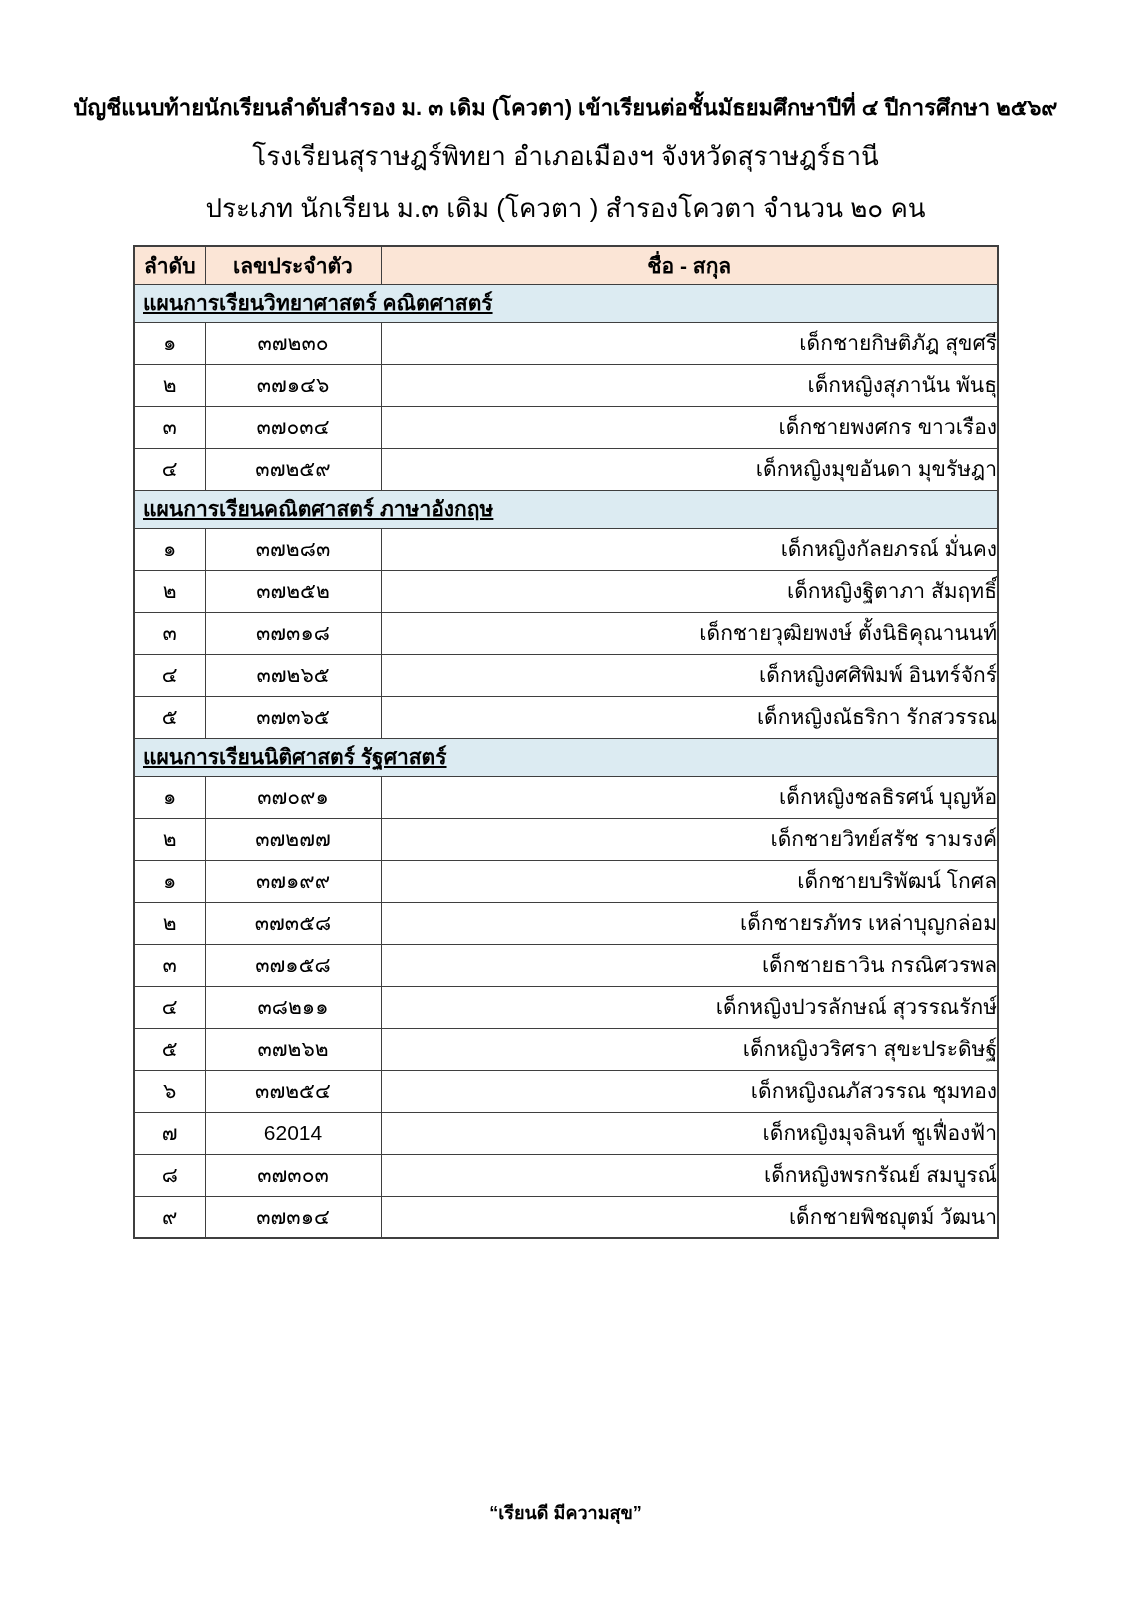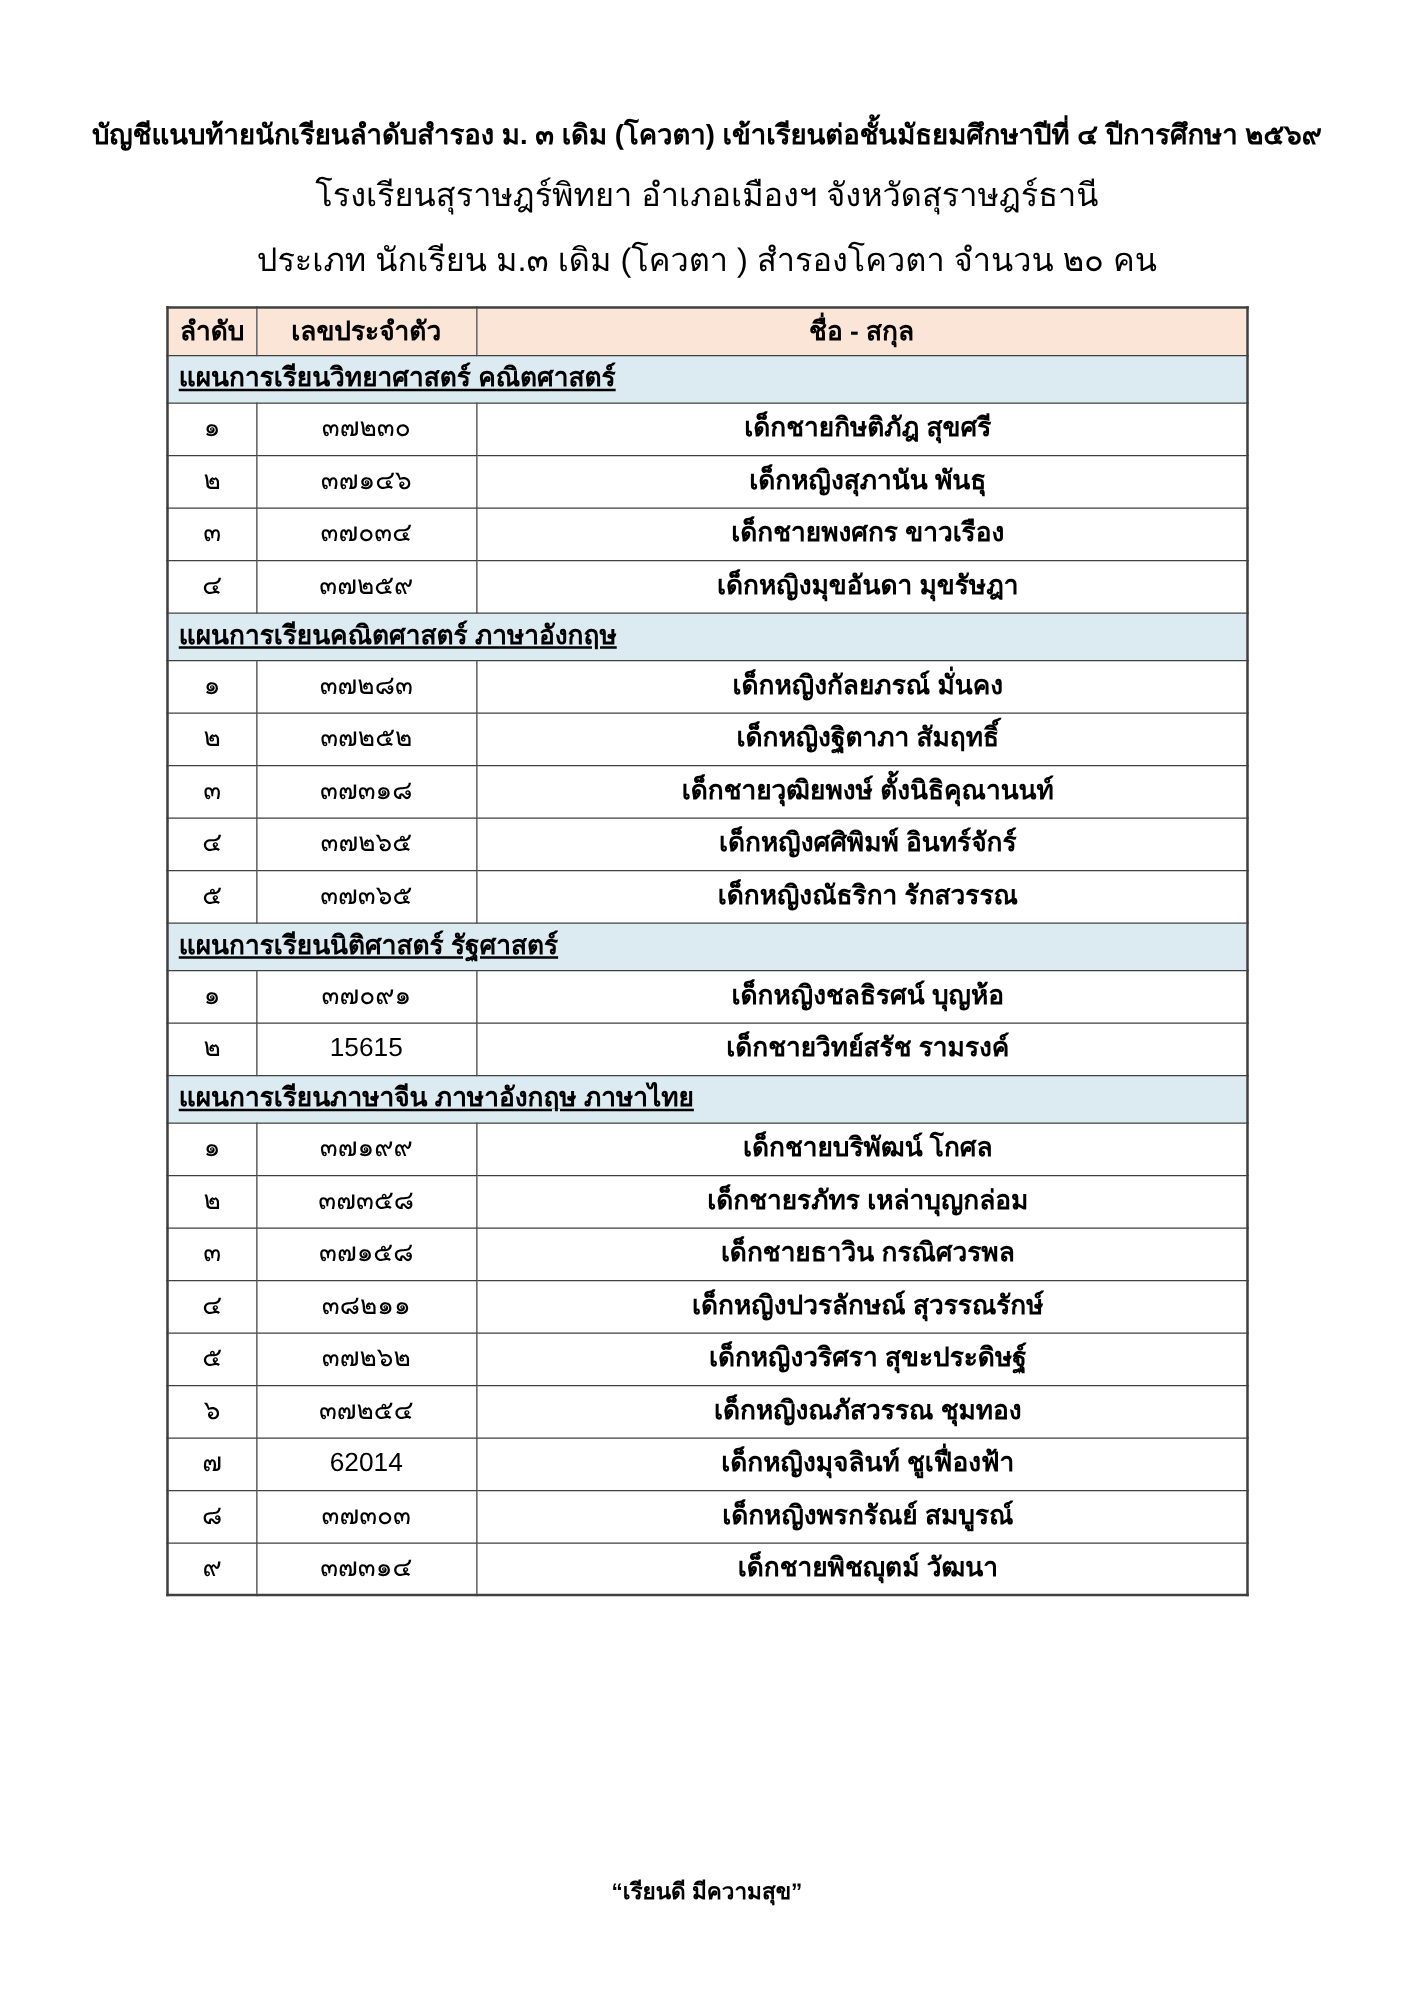--- a/index.html
+++ b/index.html
@@ -73,24 +73,23 @@
     height:38px;
     border-left:2px solid var(--border);
     border-right:2px solid var(--border);
     text-decoration:underline;
   }
   td.cell-no, td.cell-id{
     text-align:center;
     height:42px;
   }
   td.cell-name{
-    text-align:center;
+    text-align:right;
     padding-left:10px;
     height:42px;
-    font-weight:bold;
   }
   .footer-quote{
     position:absolute;
     top:1498px;
     left:0;
     width:100%;
     text-align:center;
     font-size:18px;
     font-weight:bold;
   }
@@ -175,25 +174,22 @@
         <tr>
           <td colspan="3" class="section-cell">แผนการเรียนนิติศาสตร์ รัฐศาสตร์</td>
         </tr>
         <tr>
           <td class="cell-no">๑</td>
           <td class="cell-id">๓๗๐๙๑</td>
           <td class="cell-name">เด็กหญิงชลธิรศน์ บุญห้อ</td>
         </tr>
         <tr>
           <td class="cell-no">๒</td>
-          <td class="cell-id">15615</td>
+          <td class="cell-id">๓๗๒๗๗</td>
           <td class="cell-name">เด็กชายวิทย์สรัช รามรงค์</td>
-        </tr>
-        <tr>
-          <td colspan="3" class="section-cell">แผนการเรียนภาษาจีน ภาษาอังกฤษ ภาษาไทย</td>
         </tr>
         <tr>
           <td class="cell-no">๑</td>
           <td class="cell-id">๓๗๑๙๙</td>
           <td class="cell-name">เด็กชายบริพัฒน์ โกศล</td>
         </tr>
         <tr>
           <td class="cell-no">๒</td>
           <td class="cell-id">๓๗๓๕๘</td>
           <td class="cell-name">เด็กชายรภัทร เหล่าบุญกล่อม</td>

